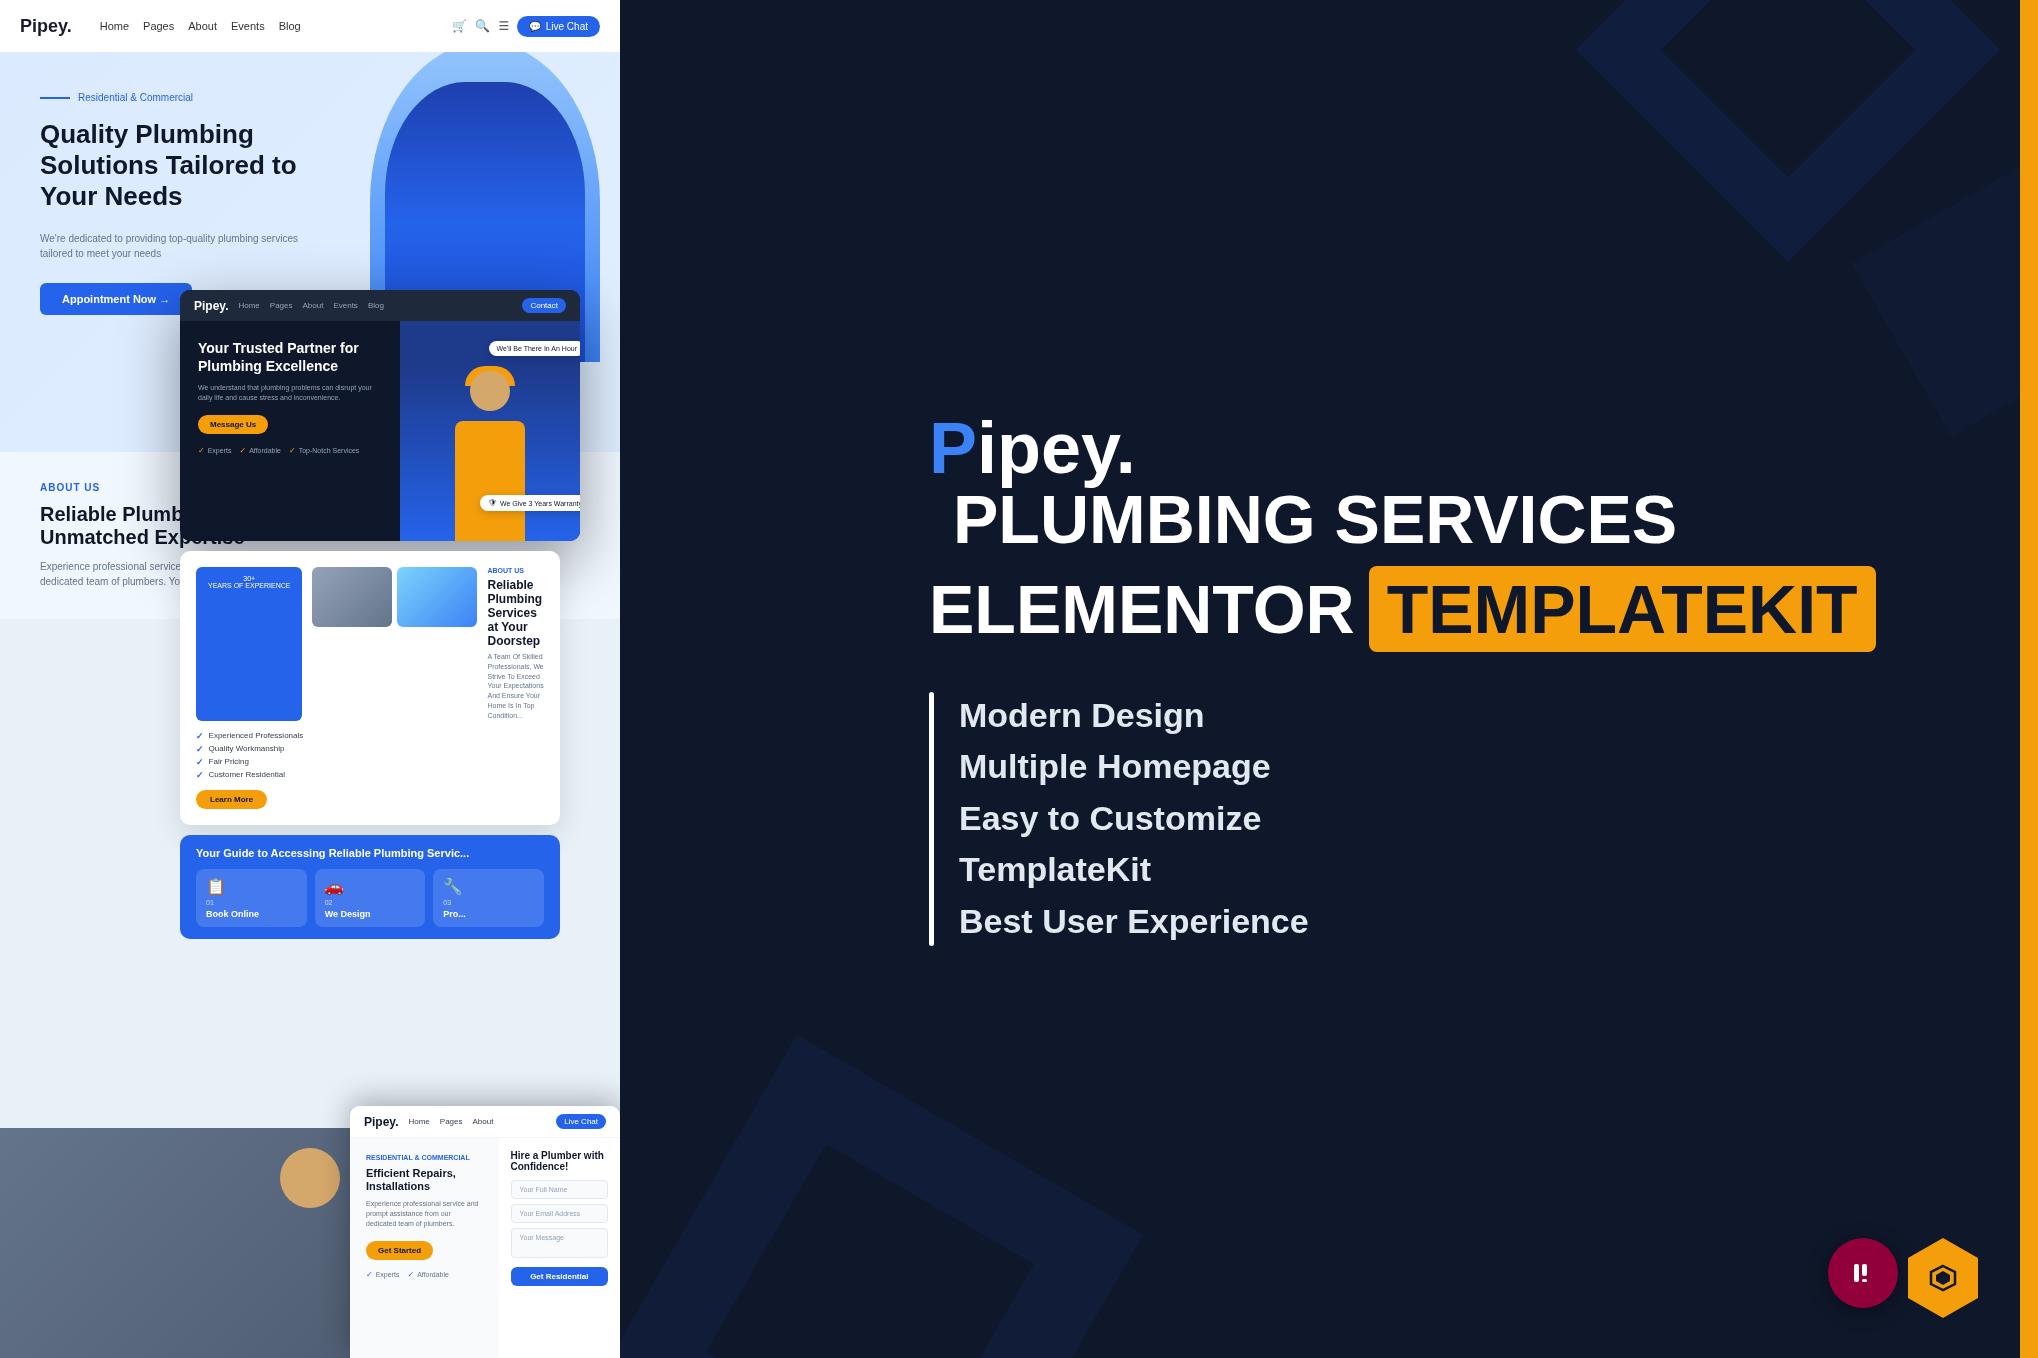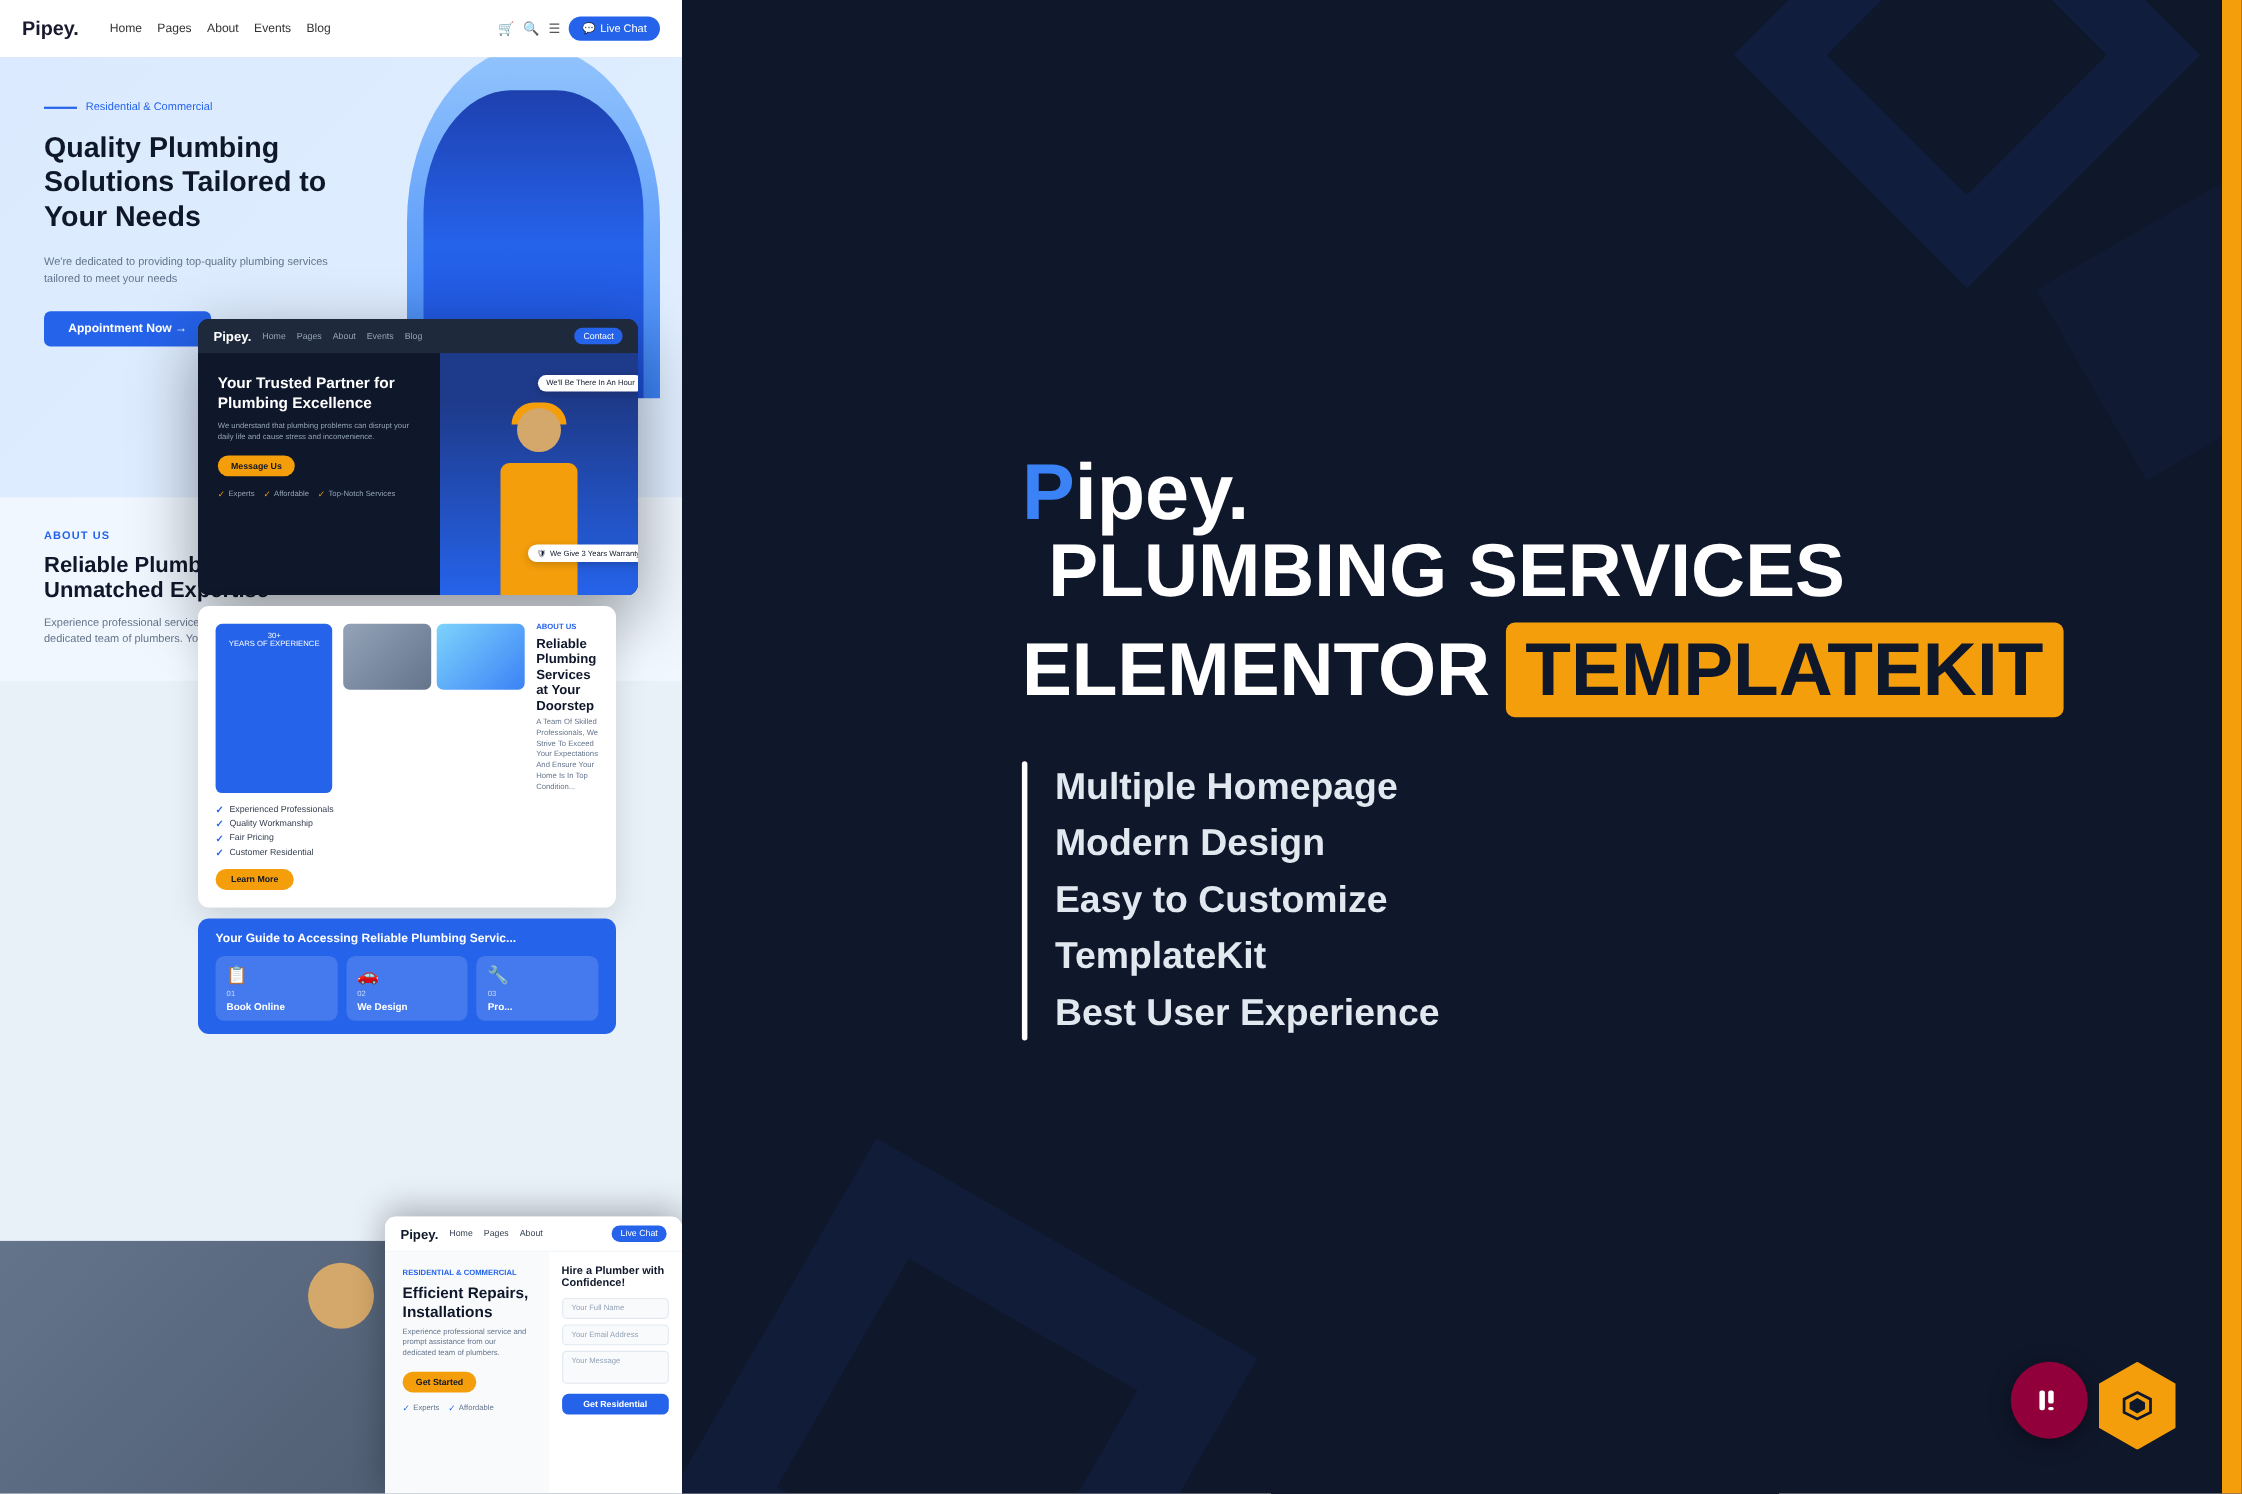--- a/index.html
+++ b/index.html
@@ -699,21 +699,21 @@
       background: #f8fafc;
     }
     .third-panel-badge-text {
       font-size: 7px;
       color: #2563eb;
       font-weight: 700;
       text-transform: uppercase;
       margin-bottom: 6px;
     }
     .third-panel-title {
-      font-size: 14px;
+      font-size: 11px;
       font-weight: 800;
       color: #0f172a;
       margin-bottom: 6px;
       line-height: 1.2;
     }
     .third-panel-desc {
       font-size: 7px;
       color: #64748b;
       margin-bottom: 10px;
       line-height: 1.4;
@@ -975,22 +975,22 @@
     </div>
 
     <div class="main-tagline">PLUMBING SERVICES</div>
 
     <div class="second-line">
       <span class="elementor-text">ELEMENTOR</span>
       <span class="templatekit-badge">TEMPLATEKIT</span>
     </div>
 
     <div class="features-list">
+      <div class="feature-item">Modern Design</div>
       <div class="feature-item">Multiple Homepage</div>
-      <div class="feature-item">Modern Design</div>
       <div class="feature-item">Easy to Customize</div>
       <div class="feature-item">TemplateKit</div>
       <div class="feature-item">Best User Experience</div>
     </div>
   </div>
 
   <div class="bottom-icons">
     <div class="icon-circle icon-elementor">
       <svg width="30" height="30" viewBox="0 0 30 30" fill="white">
         <rect x="6" y="6" width="5" height="18" rx="2"></rect>

